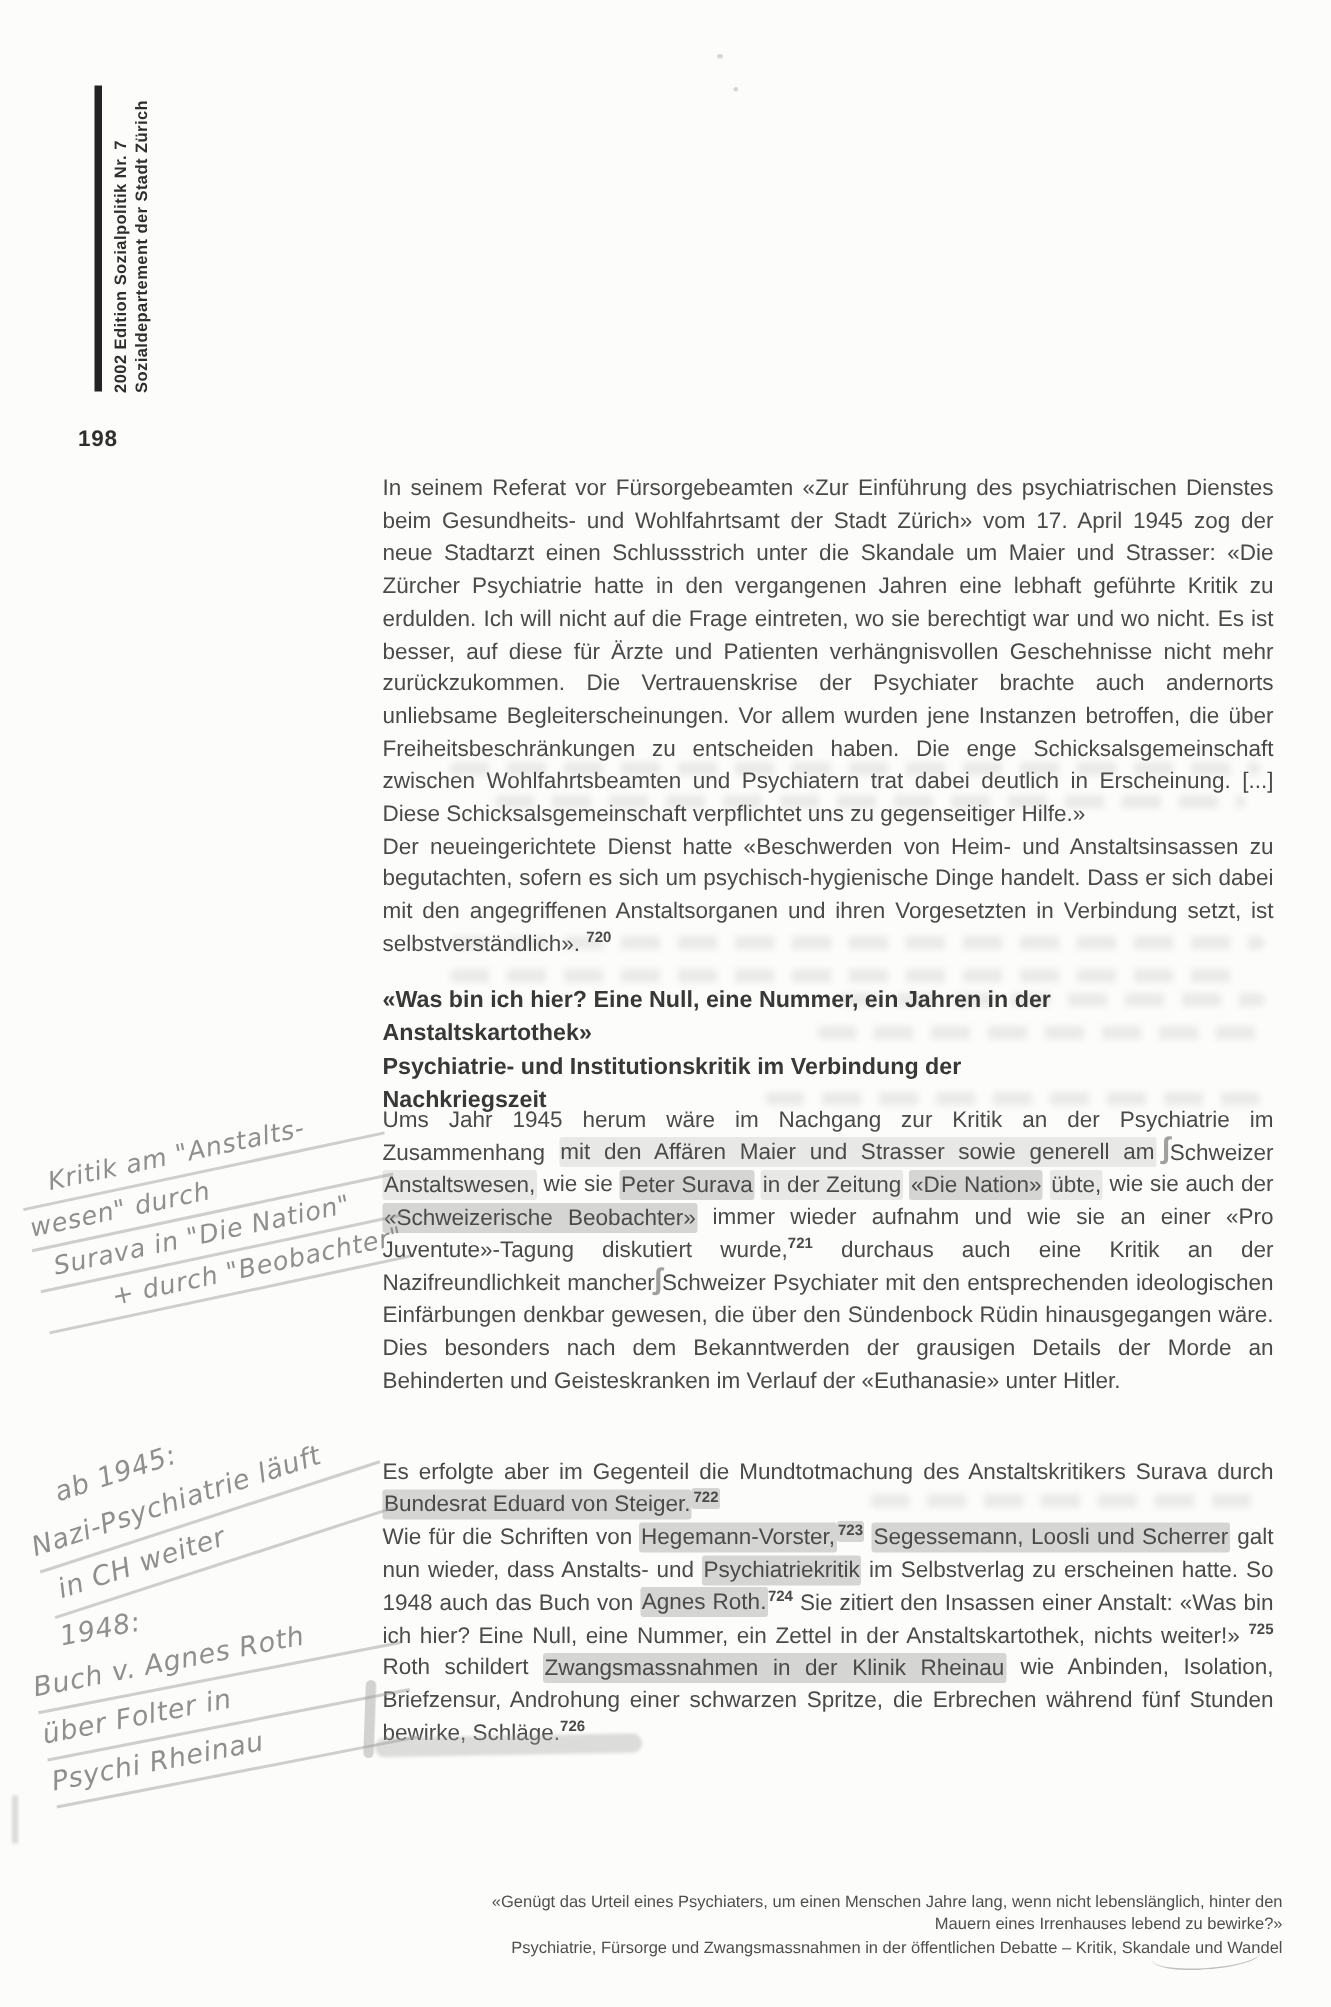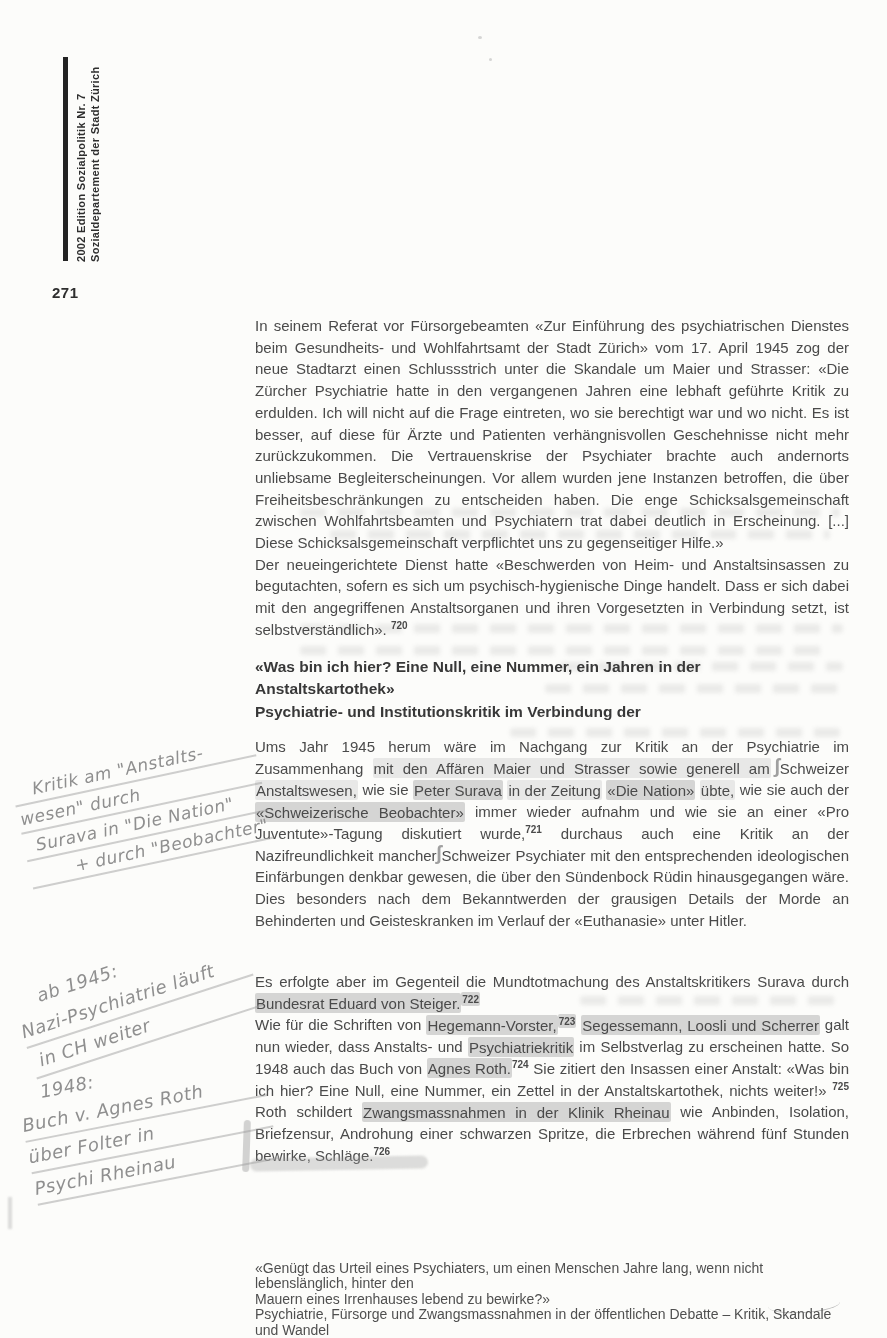--- a/index.html
+++ b/index.html
@@ -74,53 +74,54 @@
   .b2{left:330px; top:530px; width:500px;}
   .b3{left:300px; top:624px; width:543px;}
   .b4{left:300px; top:646px; width:530px;}
   .b5{left:560px; top:662px; width:283px;}
   .b6{left:545px; top:684px; width:298px;}
   .b7{left:510px; top:728px; width:330px;}
   .b8{left:580px; top:996px; width:255px;}
 
   
   .footer{position:absolute; left:255px; top:1261px; width:600px;
-          font-size:14px; line-height:15.4px; color:#4f4f4f; text-align:left;}
+          font-size:11px; line-height:15.4px; color:#4f4f4f; text-align:right;}
   .footer .line{border:none;}
 </style>
 </head>
 <body>
 
 <div class="page">
 
   <div class="spine-bar"></div>
   <div class="spine-text">
     <div>2002 Edition Sozialpolitik Nr. 7</div>
     <div>Sozialdepartement der Stadt Zürich</div>
   </div>
-  <div class="page-number">271</div>
+  <div class="page-number">198</div>
 
   <div class="bleed b1"></div>
   <div class="bleed b2"></div>
   <div class="bleed b3"></div>
   <div class="bleed b4"></div>
   <div class="bleed b5"></div>
   <div class="bleed b6"></div>
   <div class="bleed b7"></div>
   <div class="bleed b8"></div>
 
   <div class="text-col pos-para1">
     <p><span>In seinem Referat vor Fürsorgebeamten «Zur Einführung des psychiatrischen Dienstes beim Gesundheits- und Wohlfahrtsamt der Stadt Zürich» vom 17. April 1945 zog der neue Stadtarzt einen Schlussstrich unter die Skandale um Maier und Strasser: «Die Zürcher Psychiatrie hatte in den vergangenen Jahren eine lebhaft geführte Kritik zu erdulden. Ich will nicht auf die Frage eintreten, wo sie berechtigt war und wo nicht. Es ist besser, auf diese für Ärzte und Patienten verhängnisvollen Geschehnisse nicht mehr zurückzukommen. Die Vertrauenskrise der Psychiater brachte auch andernorts unliebsame Begleiterscheinungen. Vor allem wurden jene Instanzen betroffen, die über Freiheitsbeschränkungen zu entscheiden haben. Die enge Schicksalsgemeinschaft zwischen Wohlfahrtsbeamten und Psychiatern trat dabei deutlich in Erscheinung. [...] Diese Schicksalsgemeinschaft verpflichtet uns zu gegenseitiger Hilfe.»</span></p>
     <p><span>Der neueingerichtete Dienst hatte «Beschwerden von Heim- und Anstaltsinsassen zu begutachten, sofern es sich um psychisch-hygienische Dinge handelt. Dass er sich dabei mit den angegriffenen Anstaltsorganen und ihren Vorgesetzten in Verbindung setzt, ist selbstverständlich». </span><sup>720</sup></p>
   </div>
 
   <div class="text-col pos-heading">
       <div class="line">«Was bin ich hier? Eine Null, eine Nummer, ein Jahren in der</div>
       <div class="line">Anstaltskartothek»</div>
       <div class="line">Psychiatrie- und Institutionskritik im Verbindung der</div>
+      <div class="line">Nachkriegszeit</div>
     </div>
 
   <div class="text-col pos-para2">
     <p><span>Ums Jahr 1945 herum wäre im Nachgang zur Kritik an der Psychiatrie im Zusammenhang </span><span class="hl-light">mit den Affären Maier und Strasser sowie generell am</span><span> </span><span class="pencil-mark">Schweizer</span><span> </span><span class="hl-light">Anstaltswesen,</span><span> wie sie </span><span class="hl-med">Peter Surava</span><span> </span><span class="hl-light">in der Zeitung</span><span> </span><span class="hl-med">«Die Nation»</span><span> </span><span class="hl-light">übte,</span><span> wie sie auch der </span><span class="hl-med">«Schweizerische Beobachter»</span><span> immer wieder aufnahm und wie sie an einer «Pro Juventute»-Tagung diskutiert wurde,</span><sup>721</sup><span>  durchaus auch eine Kritik an der Nazifreundlichkeit mancher </span><span class="pencil-mark">Schweizer</span><span> Psychiater mit den entsprechenden ideologischen Einfärbungen denkbar gewesen, die über den Sündenbock Rüdin hinausgegangen wäre. Dies besonders nach dem Bekanntwerden der grausigen Details der Morde an Behinderten und Geisteskranken im Verlauf der «Euthanasie» unter Hitler.</span></p>
   </div>
 
   <div class="text-col pos-para3">
     <p><span>Es erfolgte aber im Gegenteil die Mundtotmachung des Anstaltskritikers Surava durch </span><span class="hl-med">Bundesrat Eduard von Steiger.</span><sup class="hl-med">722</sup></p>
     <p><span>Wie für die Schriften von </span><span class="hl-med">Hegemann-Vorster,</span><sup class="hl-med">723</sup><span> </span><span class="hl-med">Segessemann, Loosli und Scherrer</span><span> galt nun wieder, dass Anstalts- und </span><span class="hl-med">Psychiatriekritik</span><span> im Selbstverlag zu erscheinen hatte. So 1948 auch das Buch von </span><span class="hl-med">Agnes Roth.</span><sup>724</sup><span> Sie zitiert den Insassen einer Anstalt: «Was bin ich hier? Eine Null, eine Nummer, ein Zettel in der Anstaltskartothek, nichts weiter!» </span><sup>725</sup><span> Roth schildert </span><span class="hl-med">Zwangsmassnahmen in der Klinik Rheinau</span><span> wie Anbinden, Isolation, Briefzensur, Androhung einer schwarzen Spritze, die Erbrechen während fünf Stunden bewirke, Schläge.</span><sup>726</sup></p>
   </div>

